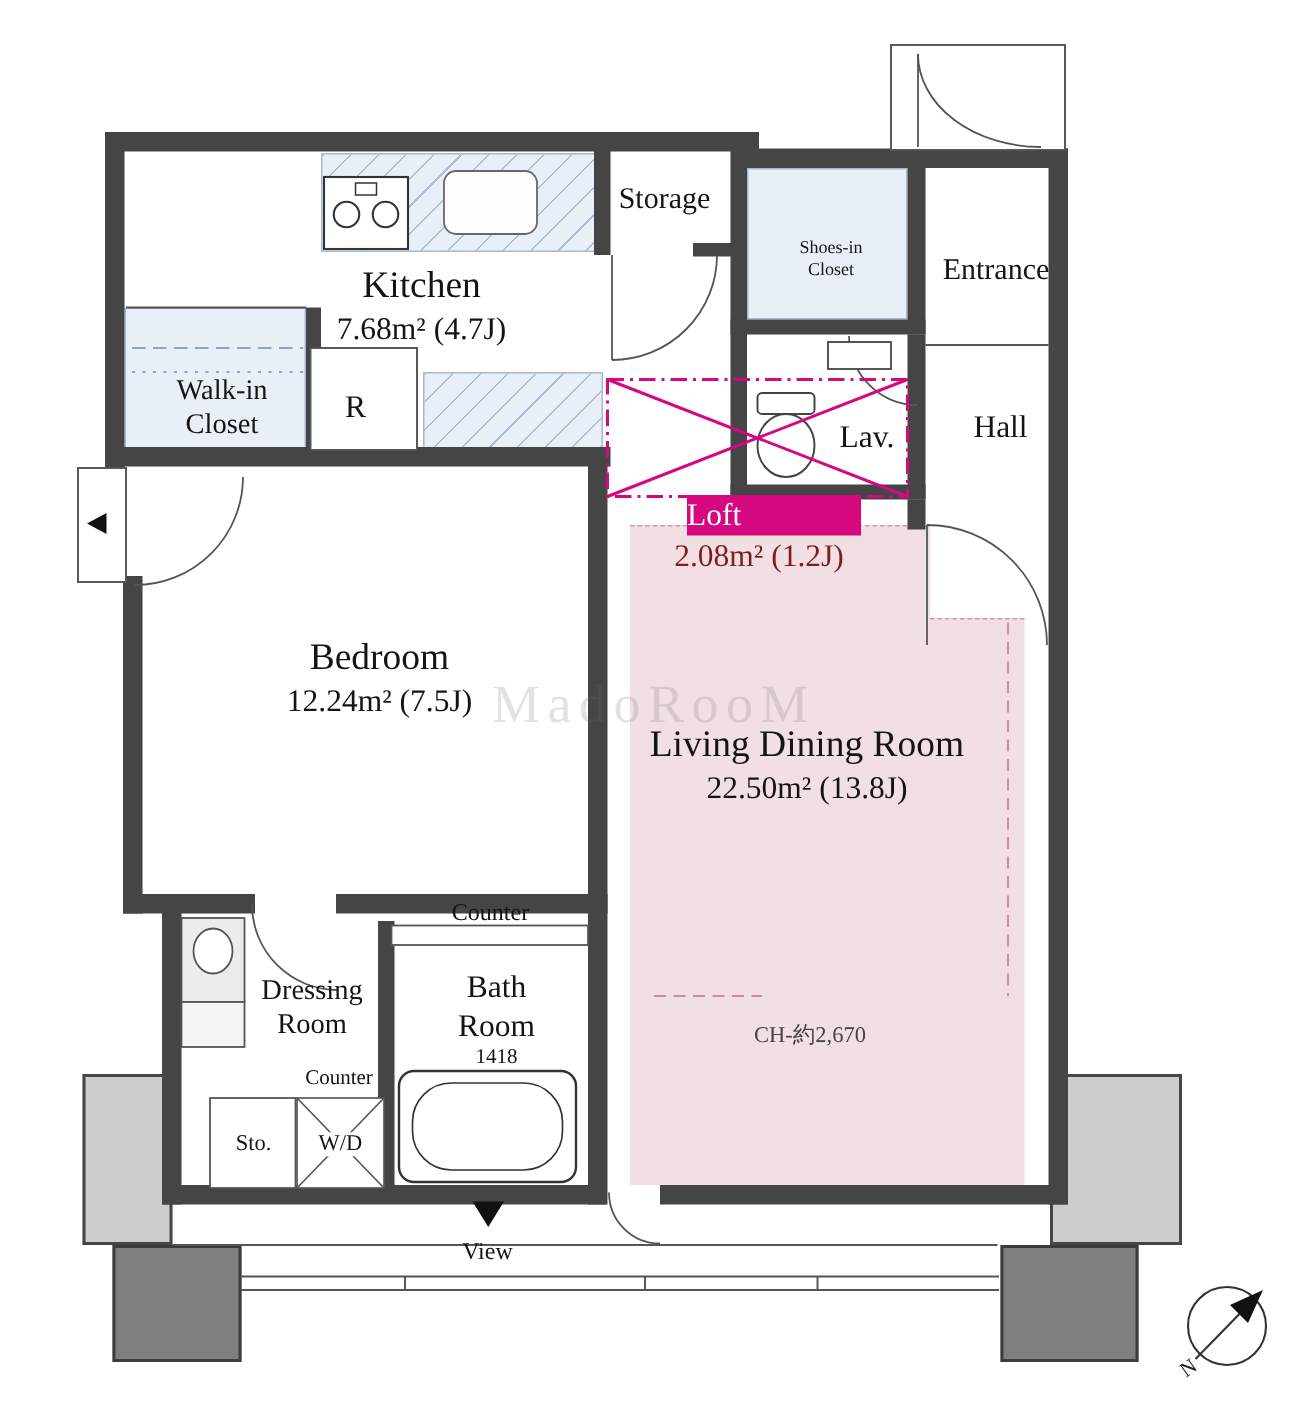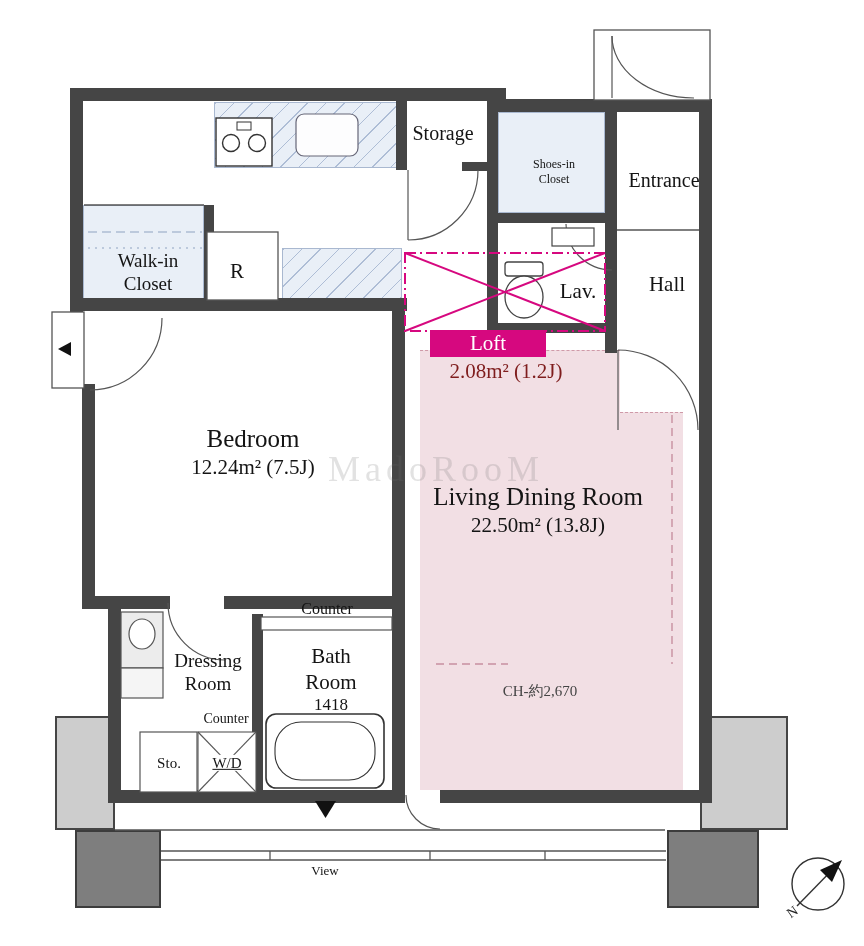--- a/index.html
+++ b/index.html
@@ -6,27 +6,27 @@
   .plan{position:relative;width:864px;height:946px;background:#fff;font-family:"Liberation Serif", serif;color:#141414;overflow:hidden;}
   .w{position:absolute;background:#454545;}
   .fill{position:absolute;box-sizing:border-box;}
   .hatch{background-color:#e9eff7;border:1px solid #a9b8d0;
          background-image:repeating-linear-gradient(135deg, rgba(125,148,186,0.55) 0px, rgba(125,148,186,0.55) 1px, transparent 1px, transparent 13px);}
   .blue{background:#e9eff7;border:1px solid #a9b8d0;}
   .pink{background:rgba(232,196,206,0.55);border-top:1px dashed #cf9aa8;}
   .pillar{position:absolute;background:#cdcdcd;border:2px solid #454545;box-sizing:border-box;}
   .block{position:absolute;background:#7e7e7e;border:2px solid #3c3c3c;box-sizing:border-box;}
   .lbl{position:absolute;transform:translate(-50%,-50%);white-space:nowrap;text-align:center;line-height:1.22;}
-  .loftbox{position:absolute;left:430px;top:330px;width:116px;height:27px;background:#d6087f;color:#fff;
-           display:flex;align-items:center;justify-content:center;font-size:21px;}
+  .loftbox{position:absolute;left:458px;top:330px;width:116px;height:27px;background:#d6087f;color:#fff;
+           display:flex;align-items:center;justify-content:flex-start;font-size:21px;}
   .loftarea{position:absolute;left:506px;top:371px;transform:translate(-50%,-50%);color:#7f1d1d;font-size:21px;white-space:nowrap;}
   .watermark{position:absolute;left:436px;top:469px;transform:translate(-50%,-50%);font-size:36px;letter-spacing:5px;
              color:rgba(110,110,110,0.20);white-space:nowrap;font-family:Liberation Serif, serif;}
   svg{position:absolute;left:0;top:0;}
-  .wdlabel{background:#fff;padding:0 2px;text-decoration:underline;}
+  .wdlabel{background:#fff;padding:0 2px;}
 </style>
 </head>
 <body>
 
 <div class="plan">
 
   <div class="fill hatch" style="left:214px;top:102px;width:183px;height:66px"></div>
   <div class="fill hatch" style="left:282px;top:248px;width:120px;height:62px"></div>
   <div class="fill blue" style="left:83px;top:205px;width:121px;height:95px"></div>
   <div class="fill blue" style="left:498px;top:112px;width:107px;height:101px"></div>
@@ -151,20 +151,24 @@
     </g>
   </svg>
 
   <div class="loftbox">
     <span>Loft</span>
   </div>
   <div class="loftarea">2.08m² (1.2J)</div>
 
   <div class="watermark">MadoRooM</div>
 
+  <div class="lbl" style="left:281px;top:204px">
+    <div style="font-size:25px">Kitchen</div>
+    <div style="font-size:21px">7.68m² (4.7J)</div>
+  </div>
   <div class="lbl" style="left:443px;top:133px;font-size:20px">Storage</div>
   <div class="lbl" style="left:554px;top:172px;font-size:12px">
     <div>Shoes-in</div>
     <div>Closet</div>
   </div>
   <div class="lbl" style="left:664px;top:180px;font-size:20px">Entrance</div>
   <div class="lbl" style="left:148px;top:272px;font-size:19px">
     <div>Walk-in</div>
     <div>Closet</div>
   </div>
@@ -180,23 +184,23 @@
     <div style="font-size:21px">22.50m² (13.8J)</div>
   </div>
   <div class="lbl" style="left:327px;top:609px;font-size:16px">Counter</div>
   <div class="lbl" style="left:208px;top:672px;font-size:19px">
     <div>Dressing</div>
     <div>Room</div>
   </div>
   <div class="lbl" style="left:331px;top:680px">
     <div style="font-size:21px">Bath</div>
     <div style="font-size:21px">Room</div>
-    <div style="font-size:17px">1418</div>
+    <div style="font-size:14px">1418</div>
   </div>
   <div class="lbl" style="left:226px;top:719px;font-size:14px">Counter</div>
   <div class="lbl" style="left:169px;top:763px;font-size:15px">Sto.</div>
   <div class="lbl" style="left:227px;top:763px;font-size:15px">
     <span class="wdlabel">W/D</span>
   </div>
   <div class="lbl" style="left:540px;top:691px;font-size:15px;color:#444">CH-約2,670</div>
-  <div class="lbl" style="left:325px;top:871px;font-size:13px">View</div>
+  <div class="lbl" style="left:325px;top:835px;font-size:16px">View</div>
 
 </div>
 
 </body></html>

